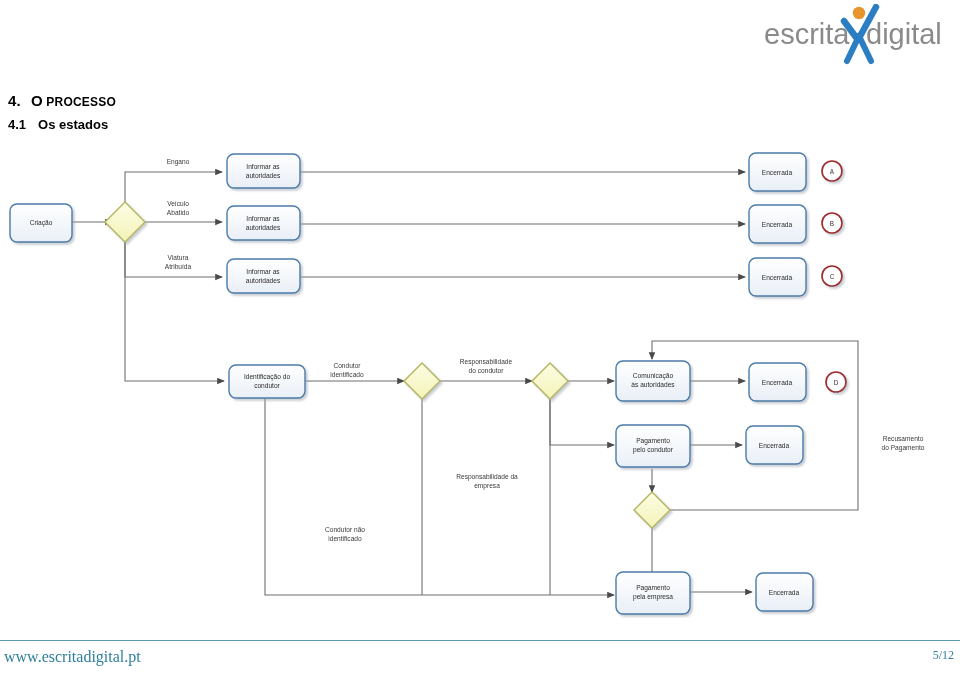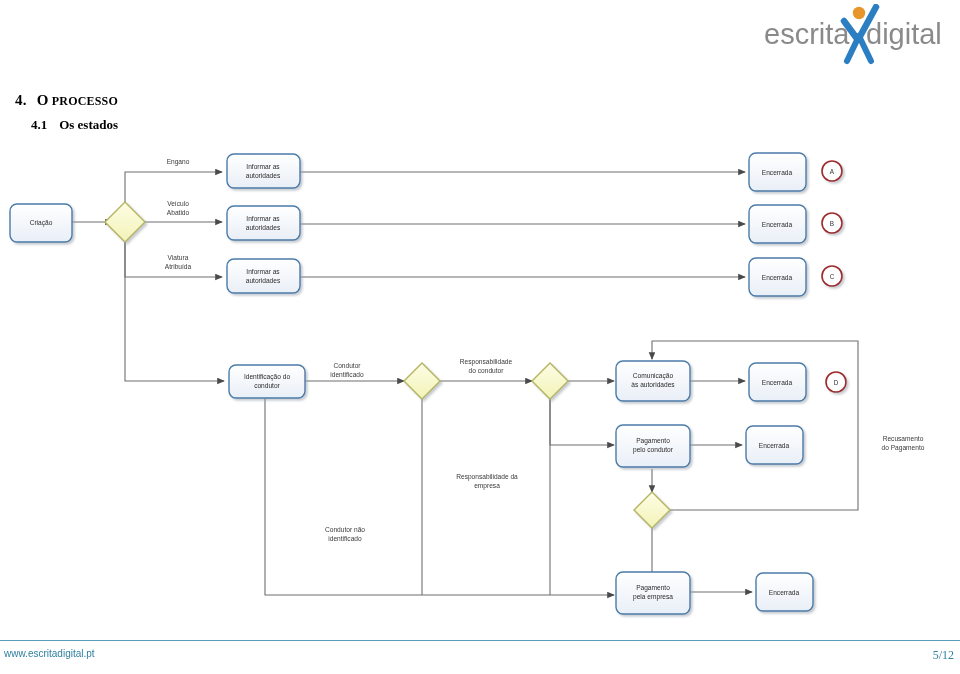--- a/index.html
+++ b/index.html
@@ -9,51 +9,51 @@
     font-family:"Liberation Sans", sans-serif;
     color:#000;
     position:relative;
     overflow:hidden;
   }
   
   #logo{
     position:absolute; right:10px; top:4px;
     width:190px; height:62px;
   }
-  #headings{position:absolute; left:15px; top:92px;font-family:Liberation Serif, serif;}
+  #headings{position:absolute; left:8px; top:92px;}
   #h-sec{
     font-size:13.5px; font-weight:bold; letter-spacing:.2px;
     white-space:nowrap;
   }
   #h-sec .num{margin-right:10px;}
   #h-sec .cap{font-size:15px;}
   #h-sec .sc{font-size:12px;}
   #h-sub{
     margin-top:8px;
-    font-size:13px; font-weight:bold; white-space:nowrap;text-align:right;
+    font-size:13px; font-weight:bold; white-space:nowrap;
   }
   #h-sub .num{margin-right:12px;}
   
   #diagram{
     position:absolute; left:0; top:140px;
     width:960px; height:490px;
   }
   #diagram svg{display:block;}
   
   #footer{
     position:absolute; left:0; bottom:0; width:960px; height:40px;
   }
   #footer-rule{
     position:absolute; left:0; top:6px; width:960px; height:1px;
     background:#5b9bb5;
   }
   #footer-left{
     position:absolute; left:4px; top:14px;
-    font-size:10px; color:#2f7f9e;
-    font-family:Liberation Sans, sans-serif;
+    font-size:16px; color:#2f7f9e;
+    font-family:Liberation Serif, serif;
   }
   #footer-right{
     position:absolute; right:6px; top:14px;
     font-size:12px; color:#2f7f9e;
     font-family:"Liberation Serif", serif;
     margin-left:39px;
   }
   .nodetext{
     font-family:"Liberation Sans", sans-serif;
     font-size:6.6px; fill:#2b2b2b; text-anchor:middle;

